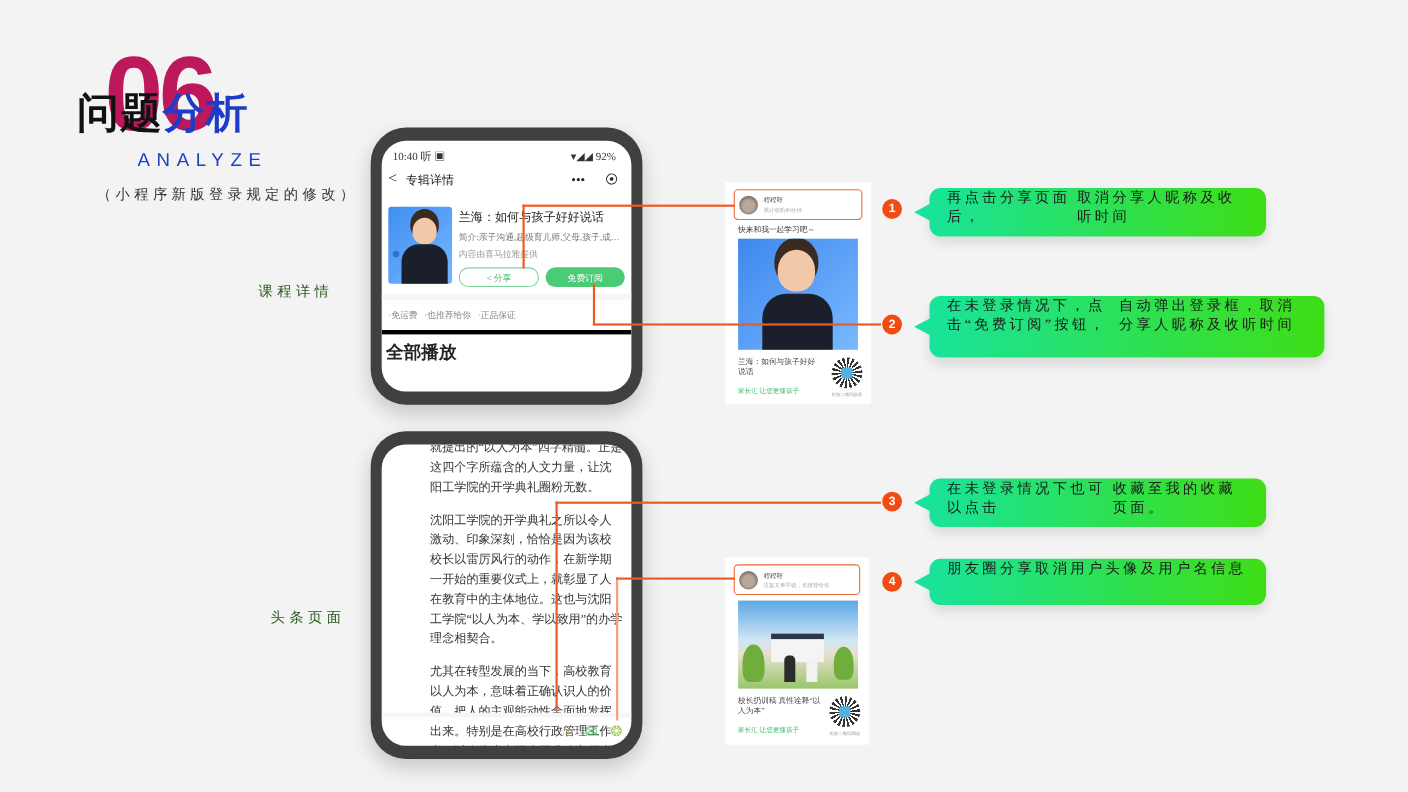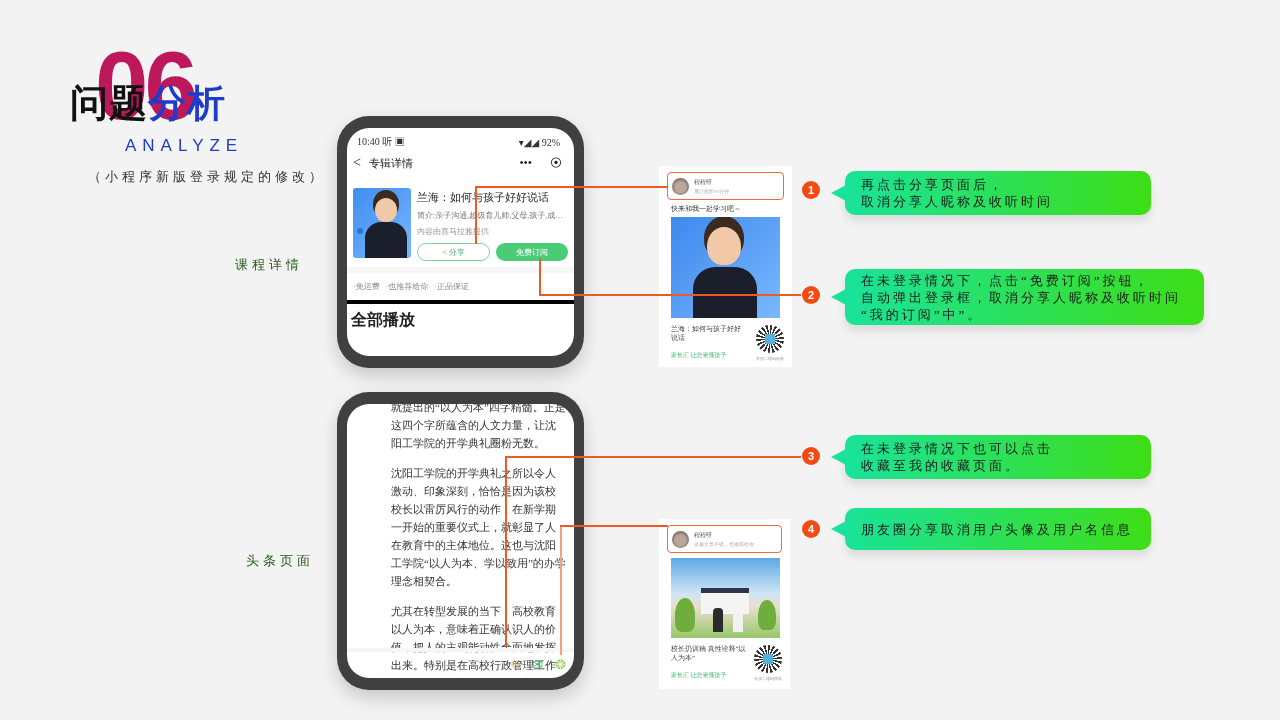--- a/index.html
+++ b/index.html
@@ -65,21 +65,21 @@
   .card-img2 .p2 { position: absolute; left: 62px; top: 54px; width: 10px; height: 20px; background: #f2f2f2; border-radius: 4px 4px 0 0; }
   .card-foot { display: flex; justify-content: space-between; margin: 7px 0 0 4px; }
   .card-foot .t { font-size: 7px; color: #444; line-height: 9px; width: 76px; }
   .card-foot .brand { font-size: 6px; color: #3dbb6e; margin-top: 8px; }
   .qr { width: 28px; height: 28px; border-radius: 50%; background: repeating-conic-gradient(#333 0 10deg, #fff 10deg 20deg); position: relative; }
   .qr::after { content: ""; position: absolute; left: 9px; top: 9px; width: 10px; height: 10px; background: #52b3e0; border-radius: 2px; }
   .qr-cap { font-size: 4px; color: #999; text-align: center; margin-top: 3px; }
 
   
   .badge { width: 18px; height: 18px; border-radius: 50%; background: #f14a12; color: #fff; font-size: 11px; font-weight: bold; display: flex; align-items: center; justify-content: center; font-family: "Liberation Sans", sans-serif; }
-  .bubble { background: linear-gradient(90deg,#19e39a 0%,#3ede16 100%); border-radius: 10px; color: #1a1a1a; font-size: 13px; letter-spacing: 3px; line-height: 17px; padding: 0 14px 0 16px; display: flex; flex-direction: column; justify-content: center; box-shadow: 0 6px 10px rgba(0,0,0,0.10); }
+  .bubble { background: linear-gradient(90deg,#19e39a 0%,#3ede16 100%); border-radius: 10px; color: #1a1a1a; font-size: 13px; letter-spacing: 3px; line-height: 17px; padding: 0 14px 0 16px; display: flex; flex-direction: row; justify-content: space-between; box-shadow: 0 6px 10px rgba(0,0,0,0.10); }
   .bubble::before { content: ""; position: absolute; left: -14px; top: 50%; margin-top: -8px; border-right: 15px solid #19e39a; border-top: 8px solid transparent; border-bottom: 8px solid transparent; }
 
   .line { position: absolute; background: #ee5a24; }
   .line.light { background: #f7a07c; }
 </style>
 </head>
 <body>
 
 <div class="abs bg-num">06</div>
 <div class="abs title">
@@ -167,21 +167,21 @@
       <div class="t">兰海：如何与孩子好好说话</div>
       <div class="brand">家长汇 让您更懂孩子</div>
     </div>
     <div>
       <div class="qr"></div>
       <div class="qr-cap">长按二维码收听</div>
     </div>
   </div>
 </div>
 
-<div class="abs card" style="left:659px; top:519px; width:131px; height:170px;">
+<div class="abs card" style="left:659px; top:507px; width:131px; height:170px;">
   <div class="user-box">
     <div class="avatar"></div>
     <div>
       <div class="uname">程程呀</div>
       <div class="usub">这篇文章不错，也推荐给你</div>
     </div>
   </div>
   <div class="card-img2">
     <div class="house"></div>
       <div class="tree1"></div>
@@ -213,21 +213,20 @@
 <div class="abs badge" style="left:802px; top:181px;">1</div>
 <div class="abs bubble" style="left:845px; top:171px; width:306px; height:44px;">
   <div>再点击分享页面后，</div>
   <div>取消分享人昵称及收听时间</div>
 </div>
 
 <div class="abs badge" style="left:802px; top:286px;">2</div>
 <div class="abs bubble" style="left:845px; top:269px; width:359px; height:56px;">
   <div>在未登录情况下，点击“免费订阅”按钮，</div>
   <div>自动弹出登录框，取消分享人昵称及收听时间</div>
-  <div>“我的订阅”中”。</div>
 </div>
 
 <div class="abs badge" style="left:802px; top:447px;">3</div>
 <div class="abs bubble" style="left:845px; top:435px; width:306px; height:44px;">
   <div>在未登录情况下也可以点击</div>
   <div>收藏至我的收藏页面。</div>
 </div>
 
 <div class="abs badge" style="left:802px; top:520px;">4</div>
 <div class="abs bubble" style="left:845px; top:508px; width:306px; height:42px;">

